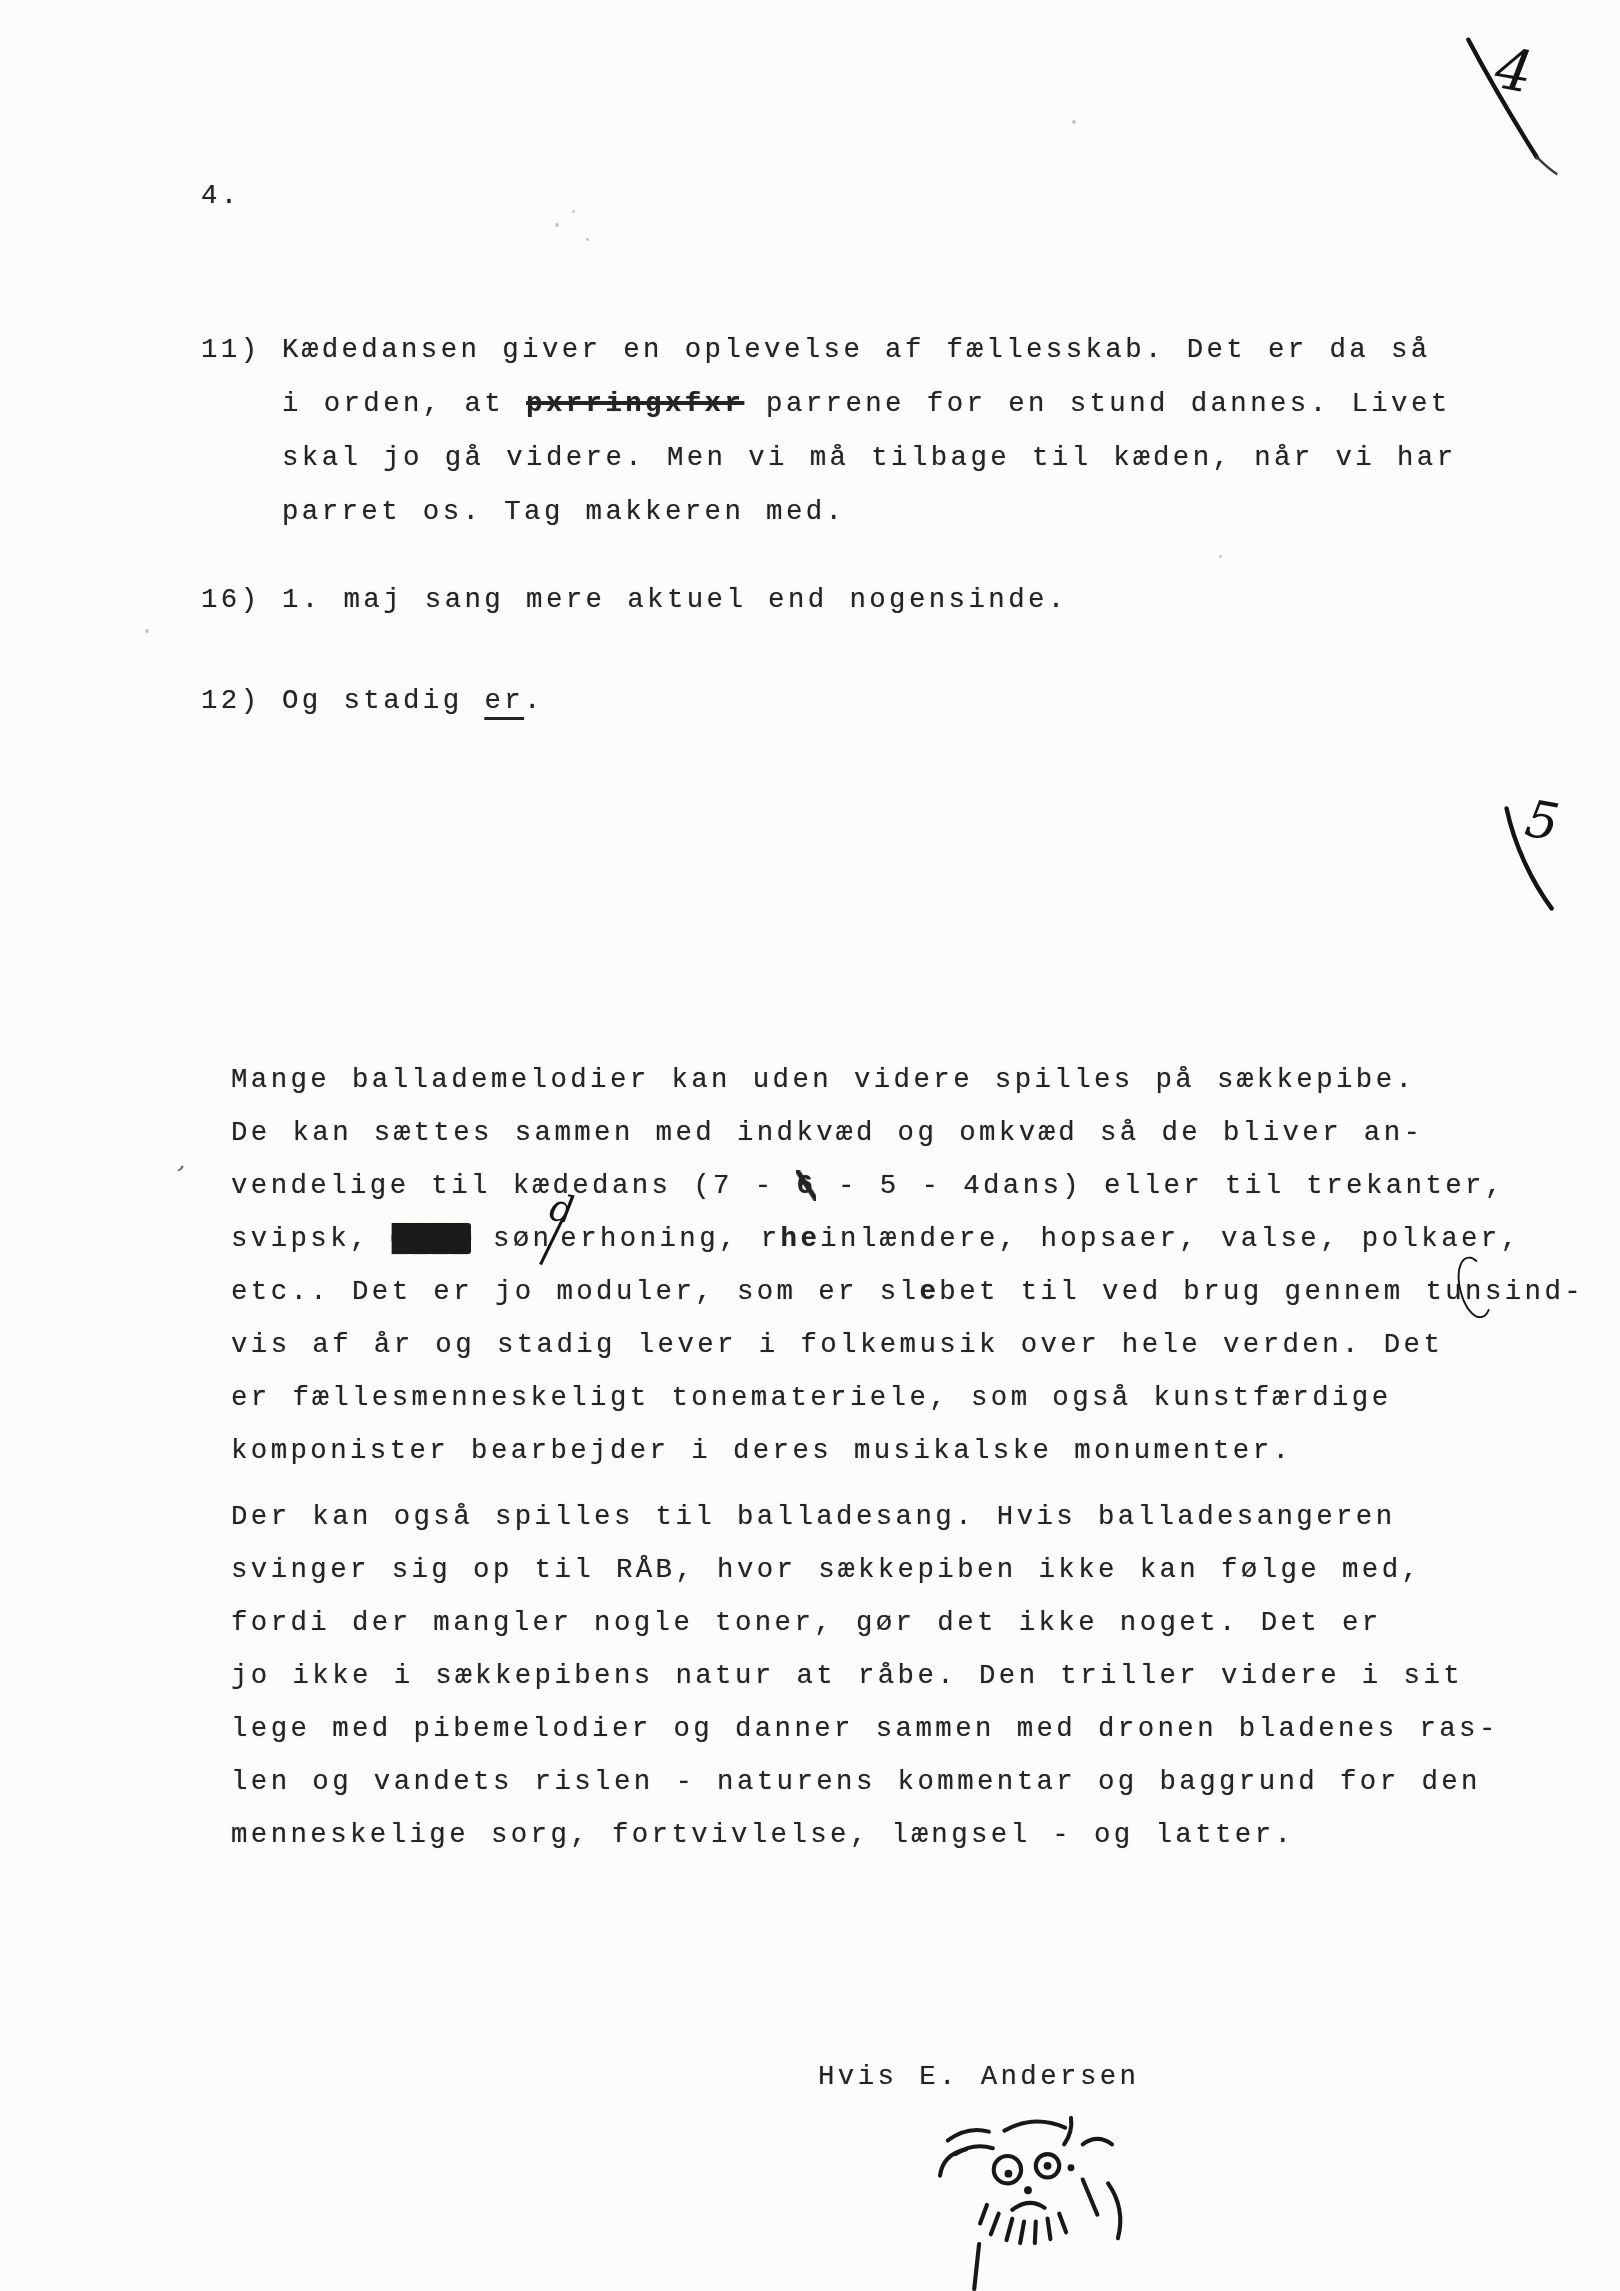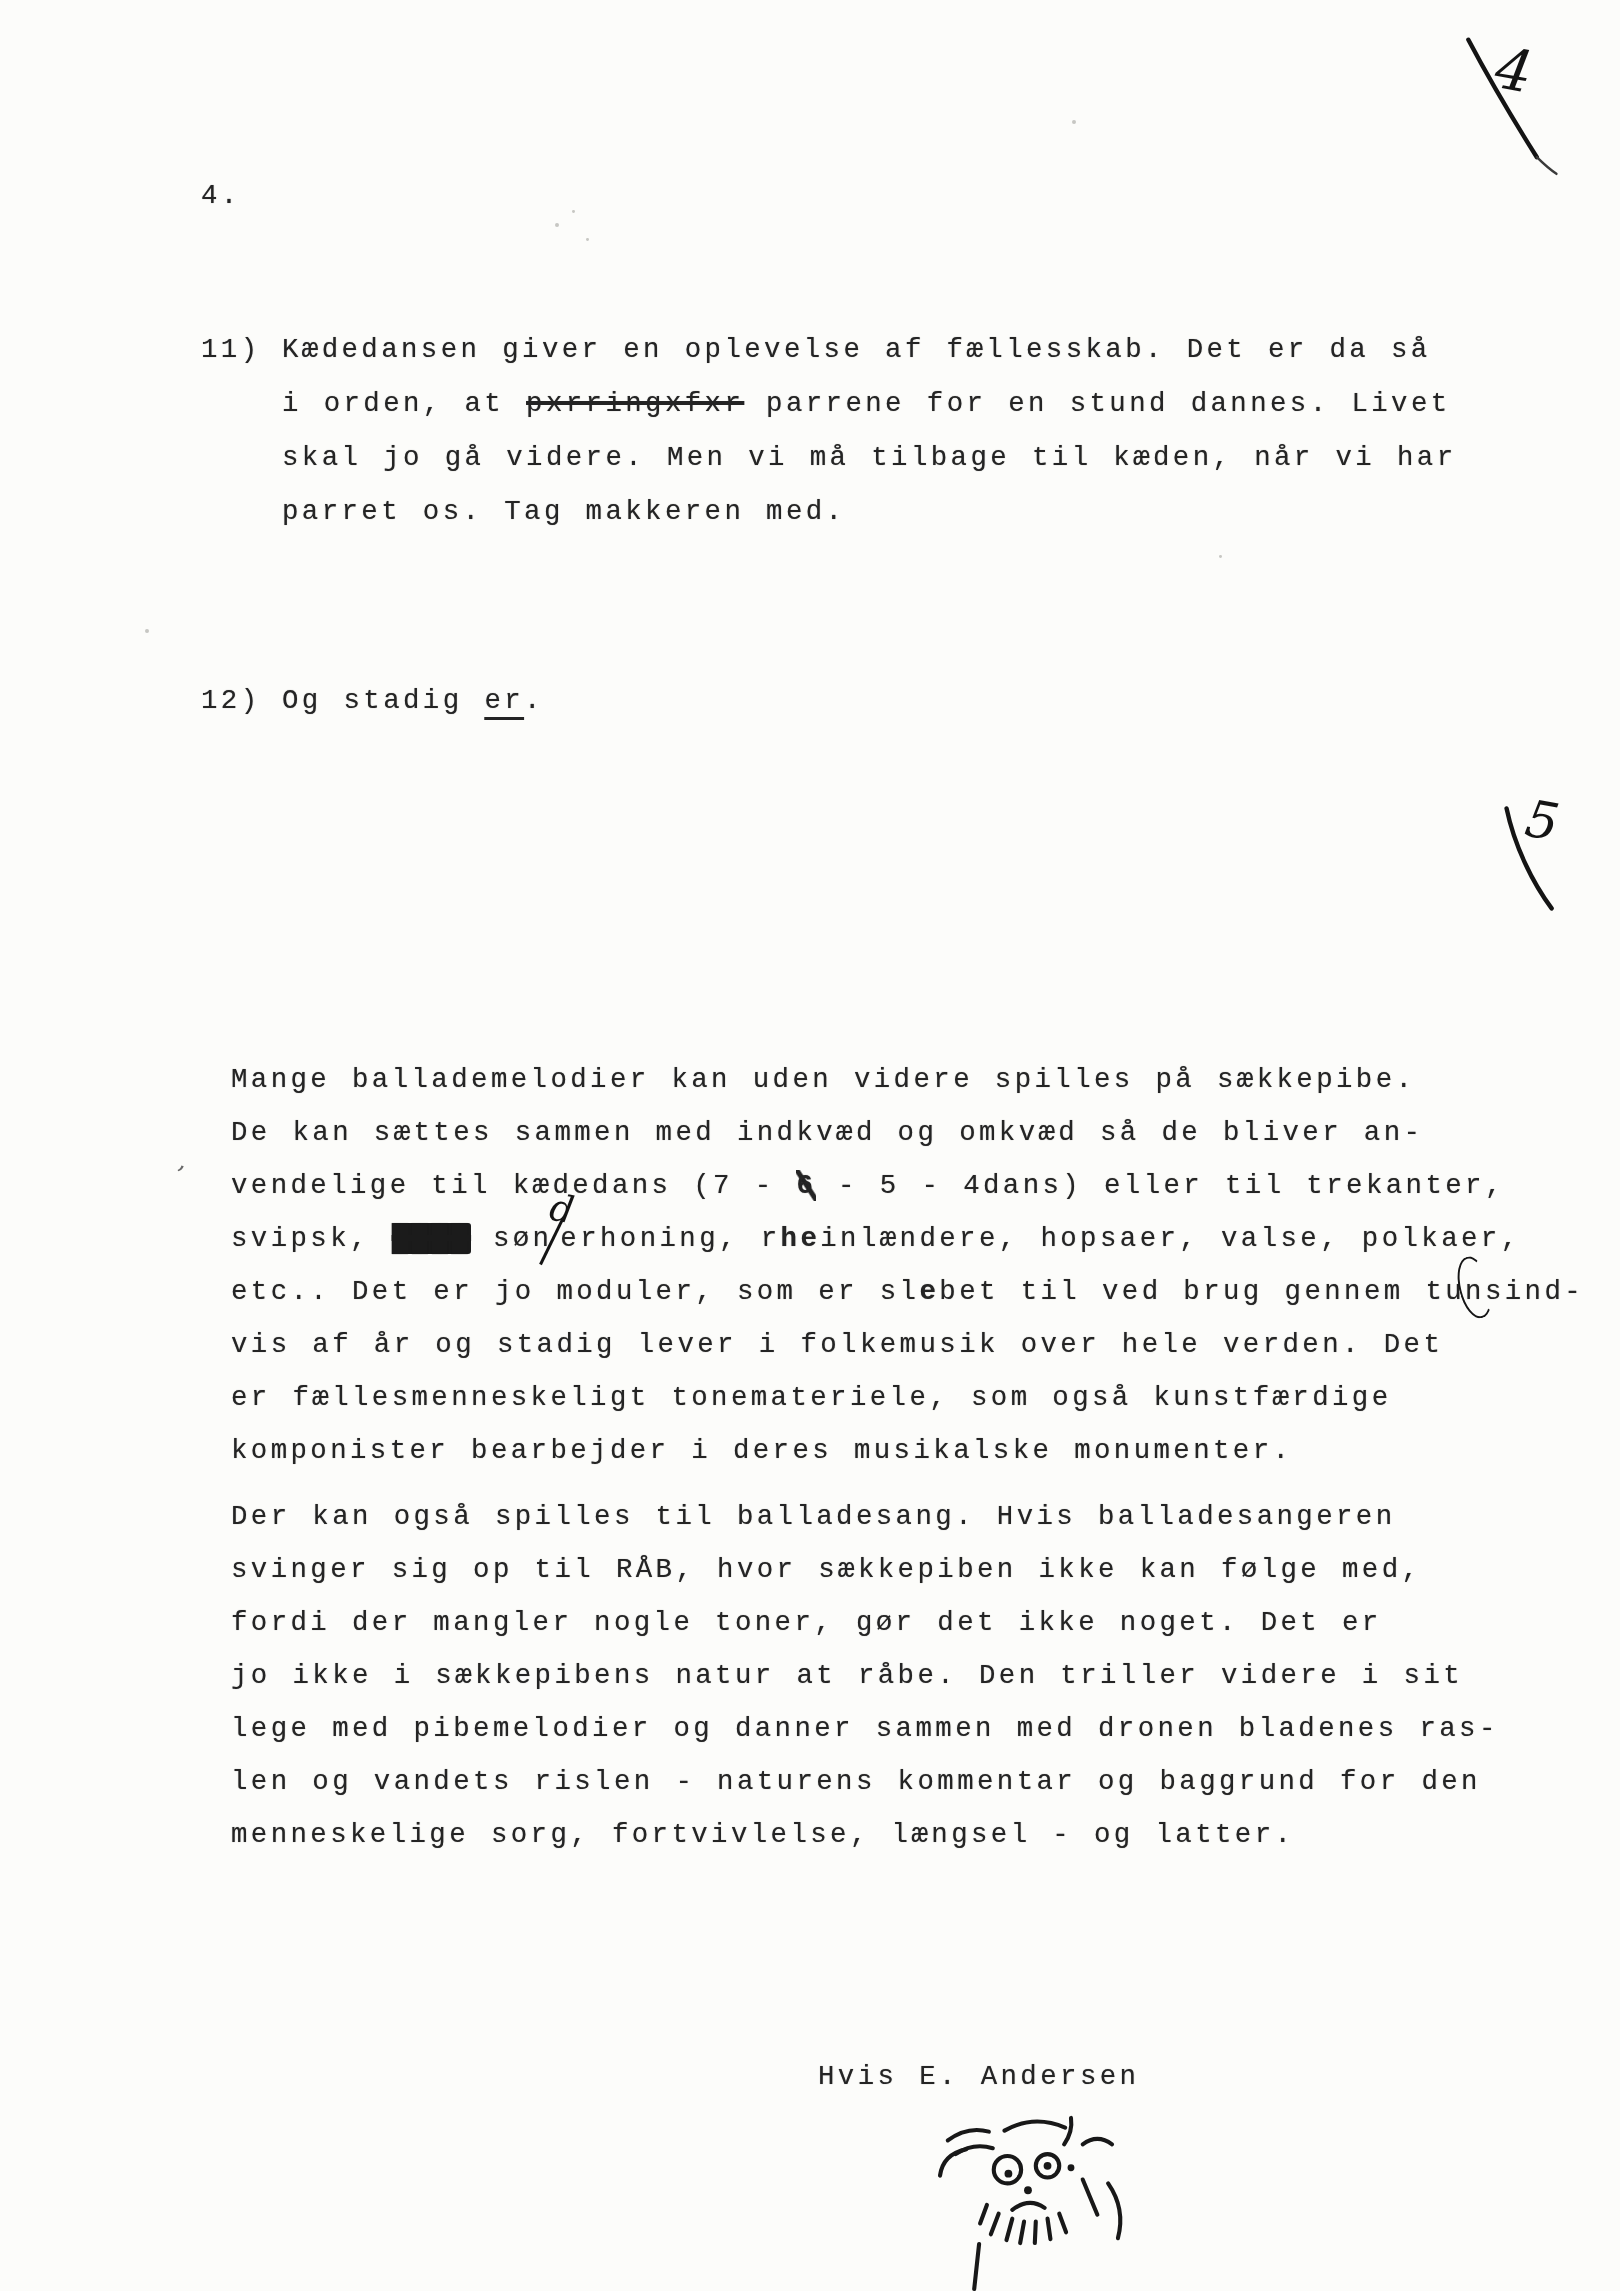--- a/index.html
+++ b/index.html
@@ -22,21 +22,21 @@
   }
   .abs{position:absolute;}
   .item{position:absolute;display:flex;align-items:flex-start;}
   .item .num{flex:none;width:81px;}
   .lines{flex:none;}
   .tline{white-space:pre;}
   .para{position:absolute;margin-left:14px;}
   .para .tline{line-height:53px;}
   
   .seg{white-space:pre;}
-  .s-strike{font-weight:400;text-decoration:line-through;text-decoration-thickness:3.9px;}
+  .s-strike{font-weight:700;text-decoration:line-through;text-decoration-thickness:3.9px;}
   .s-underline{text-decoration:underline;text-decoration-thickness:3.4px;text-underline-offset:8.8px;margin-top:28px;}
   .s-bold{font-weight:700;}
   .s-blackout{color:#1b1b1b;background:#1b1b1b;text-decoration:line-through;text-decoration-thickness:5.9px;border-radius:2.9px;}
   .s-overstrike{
     font-weight:700;
     background:linear-gradient(to top right,transparent 42%,#242424 47%,#242424 57%,transparent 62%);
   }
   .s-circled{position:relative;display:inline-block;}
   .s-circled::before{
     content:'';position:absolute;left:-5.9px;right:-4.9px;top:-8.8px;bottom:-1px;
@@ -90,20 +90,24 @@
       <path d="M32,30 C40,68 58,105 78,132" stroke="#141414" stroke-width="4.5" fill="none" stroke-linecap="round"></path>
     </svg>
     <span class="hand-digit" style="left:51px;top:11.8px;font-size:51px;">5</span>
   </div>
 
   <div class="item typed" style="left:201px;top:323px;">
     <span class="num">11)</span>
     <div class="lines"><div class="tline"><span class="seg">Kædedansen giver en oplevelse af fællesskab. Det er da så</span></div><div class="tline"><span class="seg">i orden, at </span><span class="seg s-strike">pxrringxfxr</span><span class="seg"> parrene for en stund dannes. Livet</span></div><div class="tline"><span class="seg">skal jo gå videre. Men vi må tilbage til kæden, når vi har</span></div><div class="tline"><span class="seg">parret os. Tag makkeren med.</span></div></div>
   </div>
 
+  <div class="item typed" style="left:201px;top:573px;">
+    <span class="num">16)</span>
+    <div class="lines"><div class="tline"><span class="seg">1. maj sang mere aktuel end nogensinde.</span></div></div>
+  </div>
 
   <div class="item typed" style="left:201px;top:674px;">
     <span class="num">12)</span>
     <div class="lines"><div class="tline"><span class="seg">Og stadig </span><span class="seg s-underline">er</span><span class="seg">.</span></div></div>
   </div>
 
   <span class="margin-tick" style="left:180px;top:1145px;">,</span>
 
   <div class="para typed" style="left:217px;top:1053px;"><div class="tline"><span class="seg">Mange ballademelodier kan uden videre spilles på sækkepibe.</span></div><div class="tline"><span class="seg">De kan sættes sammen med indkvæd og omkvæd så de bliver an-</span></div><div class="tline"><span class="seg">vendelige til kædedans (7 - </span><span class="seg s-overstrike">6</span><span class="seg"> - 5 - 4dans) eller til trekanter,</span></div><div class="tline"><span class="seg">svipsk, </span><span class="seg s-blackout">████</span><span class="seg"> søn</span><span class="seg s-caret">d</span><span class="seg">erhoning, r</span><span class="seg s-bold">he</span><span class="seg">inlændere, hopsaer, valse, polkaer,</span></div><div class="tline"><span class="seg">etc.. Det er jo moduler, som er sl</span><span class="seg s-bold">e</span><span class="seg">bet til ved brug gennem tu</span><span class="seg s-circled">n</span><span class="seg">sind-</span></div><div class="tline"><span class="seg">vis af år og stadig lever i folkemusik over hele verden. Det</span></div><div class="tline"><span class="seg">er fællesmenneskeligt tonemateriele, som også kunstfærdige</span></div><div class="tline"><span class="seg">komponister bearbejder i deres musikalske monumenter.</span></div></div>
 

